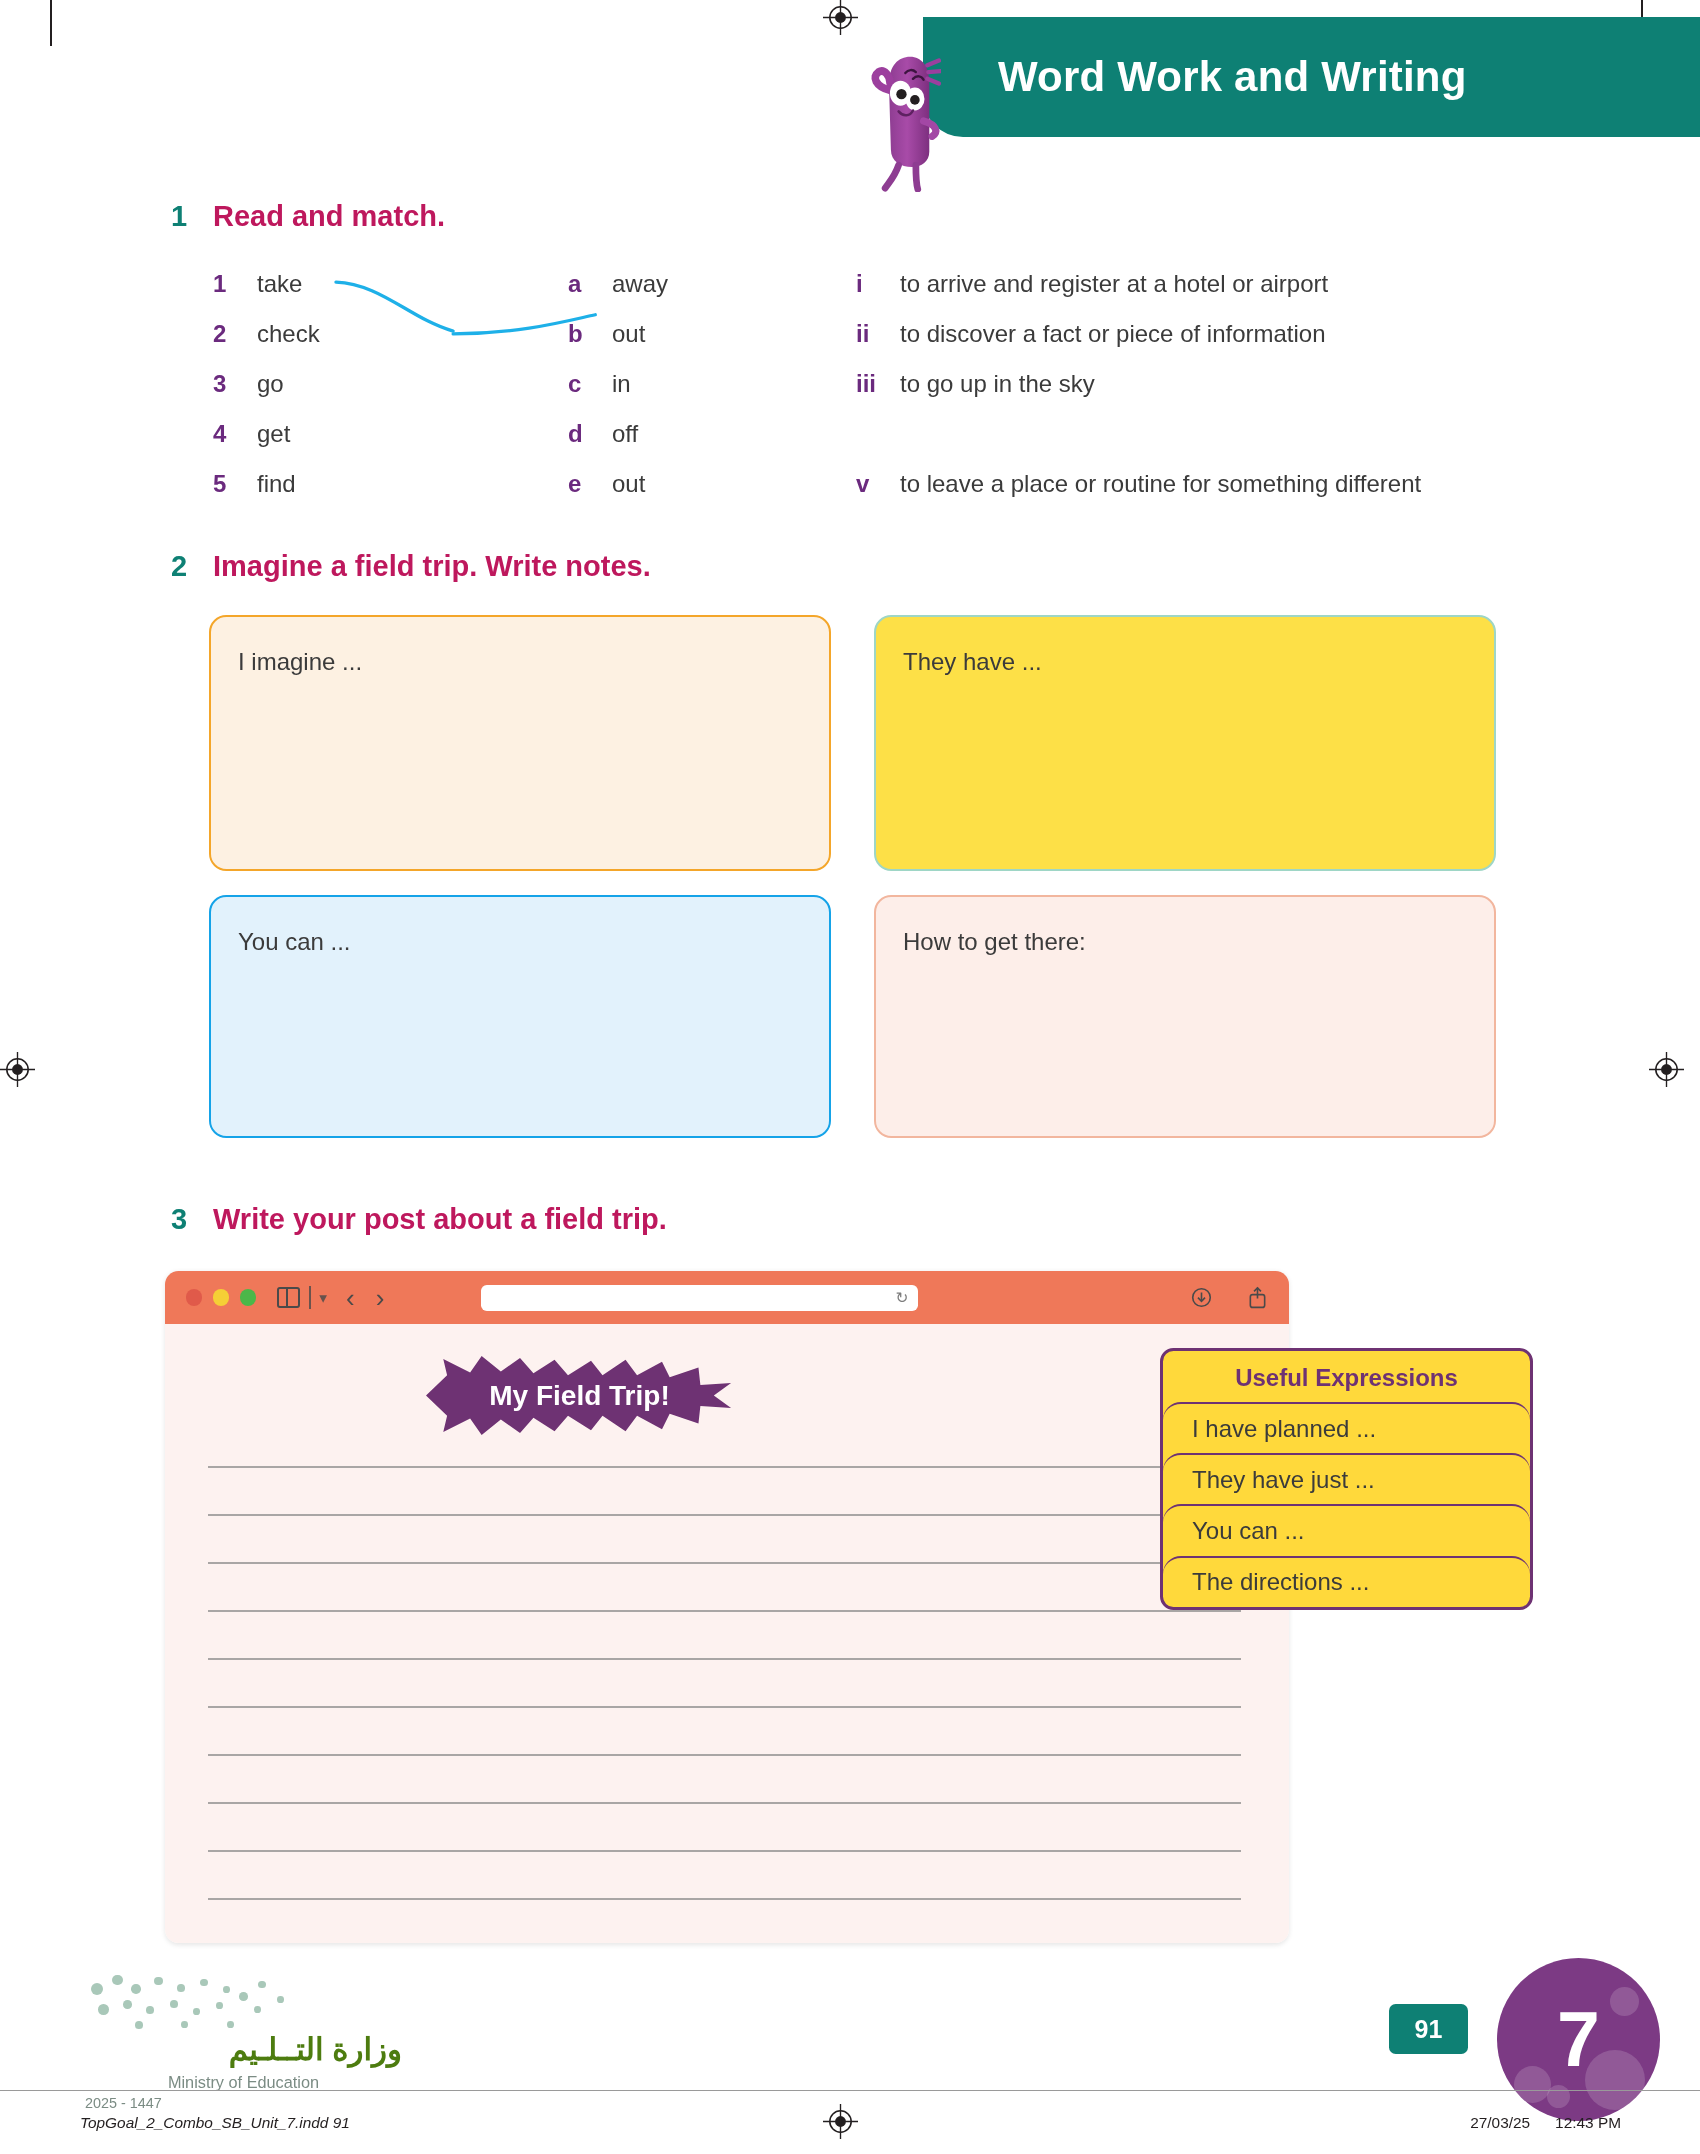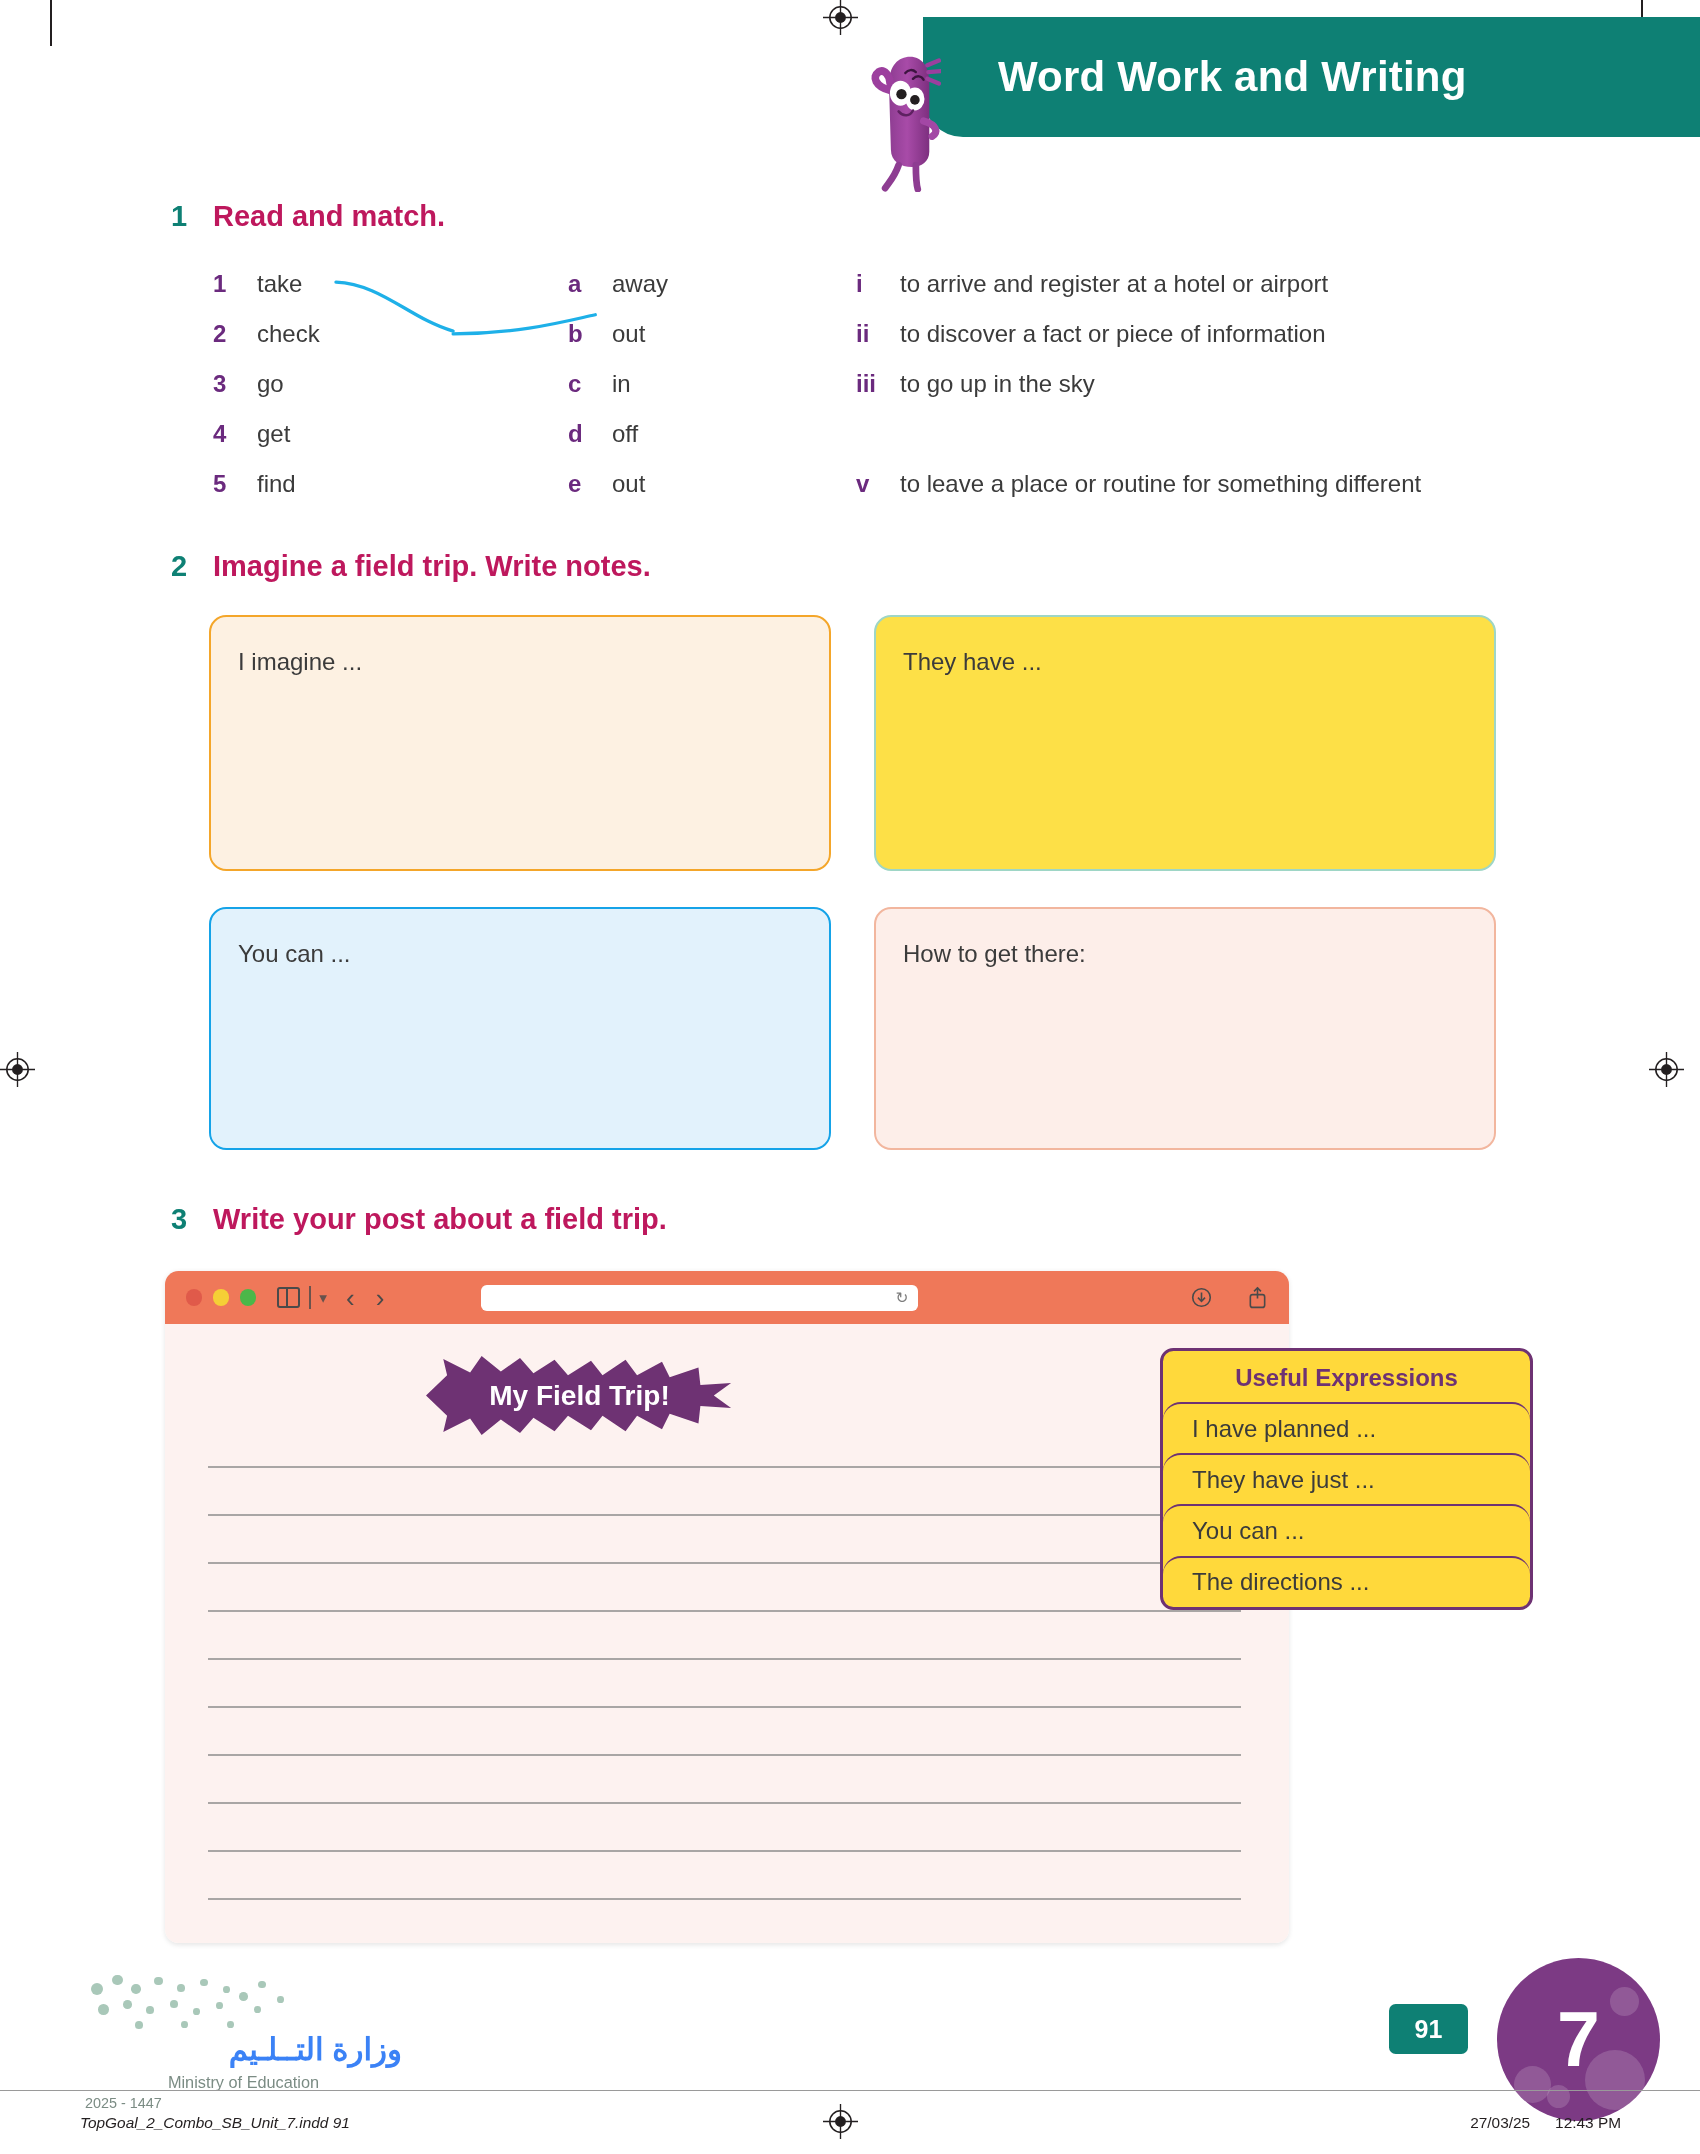--- a/index.html
+++ b/index.html
@@ -46,21 +46,21 @@
   }
   .m-val { color:#3b3b3b; font-size:24px; font-weight:normal; }
   .col-a { width:355px; }
   .col-b { width:288px; }
   .col-c { width:730px; }
 
   #match-lines { position:absolute; left:213px; top:259px; width:730px; height:269px; pointer-events:none; }
 
   
   #ex2-boxes { position:absolute; left:209px; top:615px; width:1287px; }
-  .note-row { display:flex; gap:43px; margin-bottom:36px; }
+  .note-row { display:flex; gap:43px; margin-bottom:24px; }
   .note-box {
     width:624px; height:256px; border-radius:17.3px; border-width:2.9px; border-style:solid;
     padding:31px 27px 0 27px;
   }
   .note-box.short { height:243px; }
   .note-label { font-size:24px; color:#3b3b3b; }
   .nb-orange { background:#fdf1e2; border-color:#f4a62a; }
   .nb-green  { background:#fde047; border-color:#9ed6c6; }
   .nb-blue   { background:#e2f2fc; border-color:#15a3e8; }
   .nb-pink   { background:#fdeee9; border-color:#f2b69e; }
@@ -119,21 +119,21 @@
   .useful-item {
     border-top:2.4px solid #6e3273; color:#3b3b3b; font-size:24px;
     padding:10.6px 0 10.6px 29px;
     border-radius:18px;
   }
 
   
   #moe { position:absolute; left:85px; top:1971px; width:317px; }
   #moe-dots { position:relative; height:60px; width:221px; }
   .mdot { position:absolute; border-radius:50%; background:#a9c8b9; }
-  #moe-ar { color:#3b82f6; font-size:31px; direction:rtl; letter-spacing:1px; font-weight:bold;}
+  #moe-ar { color:#4d7c0f; font-size:31px; direction:rtl; letter-spacing:1px; font-weight:bold;}
   #moe-en { color:#7b8c84; font-size:16.3px; margin-top:4.8px;text-align:center; }
   #moe-yr { color:#7b8c84; font-size:14.4px; margin-top:2.9px; }
 
   #unit-badge {
     position:absolute; left:1497px; top:1958px; width:163px; height:163px;
     border-radius:50%; background:#7c3a84;
     display:flex; align-items:center; justify-content:center; overflow:hidden;
   }
   #unit-badge span { color:#ffffff; font-size:77px; font-weight:bold; }
   .bubble { position:absolute; border-radius:50%; background:rgba(255,255,255,.16); }

